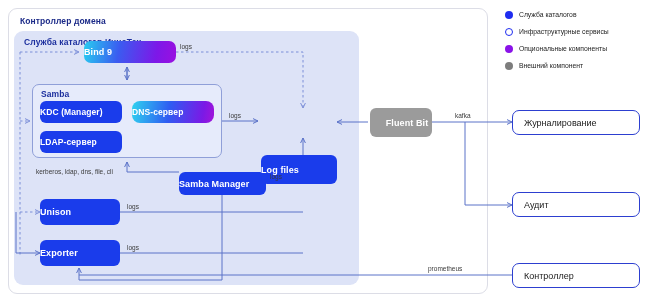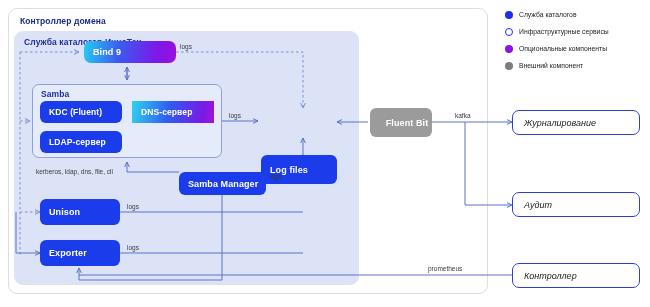--- a/index.html
+++ b/index.html
@@ -1,27 +1,27 @@
 <!DOCTYPE html>
 <html><head>
 <meta charset="utf-8">
 <style>
   html,body{margin:0;padding:0;background:#fff;}
   body{width:650px;height:307px;overflow:hidden;font-family:"Liberation Sans",sans-serif;}
   #stage{position:relative;width:650px;height:266px;background:#ffffff;}
   svg.layer{position:absolute;left:0;top:0;width:650px;height:307px;overflow:visible;}
   .node{position:absolute;box-sizing:border-box;display:flex;align-items:center;
-        color:#ffffff;font-weight:bold;font-size:9px;padding-left:9px;letter-spacing:.1px;}
+        color:#ffffff;font-weight:bold;font-size:9px;padding-left:0;letter-spacing:.1px;}
   .blue{background:#1a3ceb;border-radius:6px;}
   .grad-bind{background:linear-gradient(100deg,#27cdf0 0%,#3b5bf0 38%,#7d18e8 78%,#9b0fe0 100%);border-radius:7px;}
-  .grad-dns{background:linear-gradient(100deg,#2fd3ef 0%,#2f5cf2 45%,#7a1ae6 85%,#a314d9 100%);border-radius:0;}
+  .grad-dns{background:linear-gradient(100deg,#2fd3ef 0%,#2f5cf2 45%,#7a1ae6 85%,#a314d9 100%);border-radius:8px;}
   .gray{background:#9b9b9b;border-radius:6px;justify-content:center;padding-left:12px;}
   .outbox{position:absolute;box-sizing:border-box;background:#ffffff;border:1.3px solid #2d3fd0;
           border-radius:7px;display:flex;align-items:center;padding-left:11px;
-          color:#1a1a1a;font-size:9px;font-weight:normal;font-style:italic;}
+          color:#1a1a1a;font-size:9px;font-weight:normal;}
   .panel-outer{position:absolute;box-sizing:border-box;background:#ffffff;
           border:1px solid #dcdde6;border-radius:9px;}
   .panel-inner{position:absolute;box-sizing:border-box;background:#dde3f7;border-radius:9px;}
   .panel-samba{position:absolute;box-sizing:border-box;background:#e6ebfb;
           border:1.1px solid #8f9fd8;border-radius:7px;}
   .ttl{position:absolute;font-size:8.5px;font-weight:bold;color:#1c2f9e;letter-spacing:.1px;}
   .ttl-outer{color:#1b2a88;}
   .edge-label{position:absolute;font-size:6.5px;color:#3a3a3a;white-space:nowrap;
           font-family:"Liberation Sans",sans-serif;}
   .legend{position:absolute;left:505px;top:6px;width:142px;}
@@ -76,21 +76,21 @@
       <path d="M222,190 L222,280 L79,280 L79,268" marker-end="url(#ar)"></path>
       <path d="M368,122 L337,122" marker-end="url(#ar)"></path>
       <path d="M430,122 L512,122" marker-end="url(#ar)"></path>
       <path d="M465,122 L465,205 L512,205" marker-end="url(#ar)"></path>
       <path d="M79,275 L512,275"></path>
     </g>
   </svg>
 
   <div class="node grad-bind" style="left:84px;top:41px;width:92px;height:22px;">Bind 9</div>
 
-  <div class="node blue" style="left:40px;top:101px;width:82px;height:22px;font-size:8.5px;">KDC (Fluent)</div>
+  <div class="node blue" style="left:40px;top:101px;width:82px;height:22px;font-size:8.5px;">KDC (Manager)</div>
   <div class="node grad-dns" style="left:132px;top:101px;width:82px;height:22px;font-size:8.5px;">DNS-сервер</div>
   <div class="node blue" style="left:40px;top:131px;width:82px;height:22px;font-size:8.5px;">LDAP-сервер</div>
 
   <div class="node blue" style="left:179px;top:172px;width:87px;height:23px;">Samba Manager</div>
 
   <div class="node blue" style="left:40px;top:240px;width:80px;height:26px;">Exporter</div>
   <div class="node blue" style="left:40px;top:199px;width:80px;height:26px;">Unison</div>
 
   <div class="node blue" style="left:261px;top:108px;width:76px;height:29px;margin-top:47px;">Log files</div>
   <div class="node gray" style="left:370px;top:108px;width:62px;height:29px;">Fluent Bit</div>

